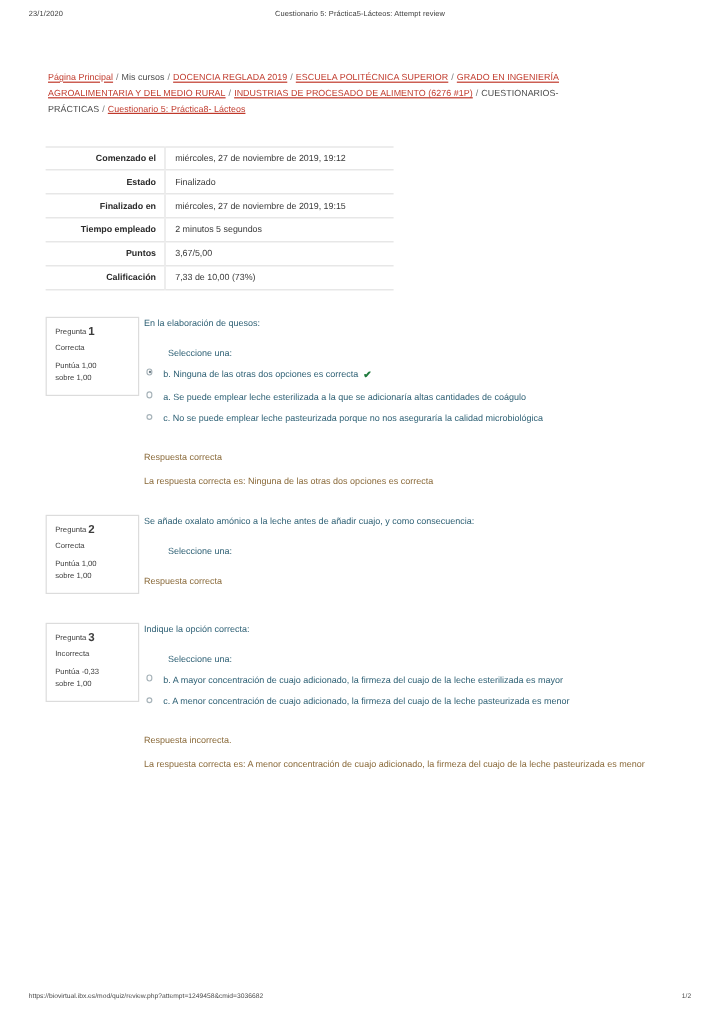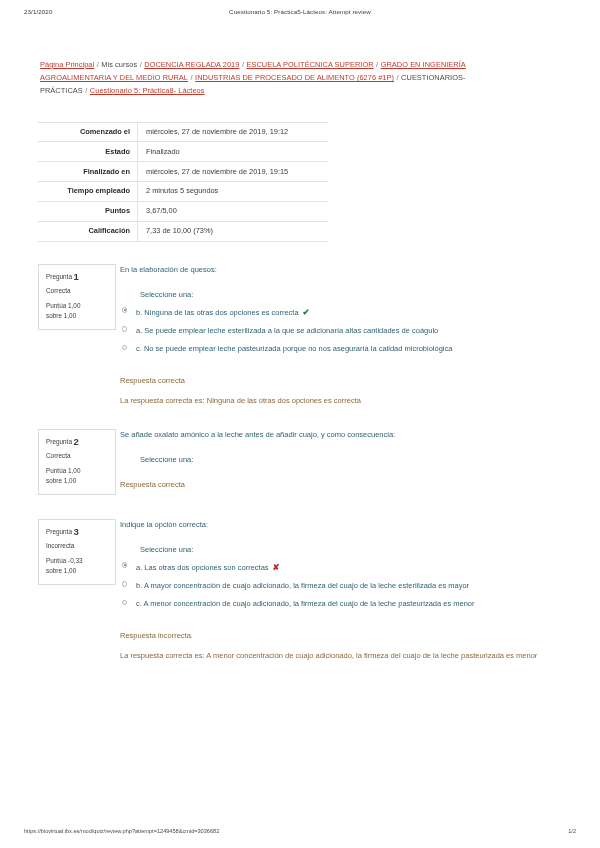--- a/index.html
+++ b/index.html
@@ -314,21 +314,20 @@
         <div class="q-info">
           <div class="q-num-line"><span>Pregunta</span><span class="q-num">3</span></div>
           <div class="q-state">Incorrecta</div>
           <div class="q-grade">Puntúa -0,33</div>
           <div class="q-grade">sobre 1,00</div>
         </div>
         <div class="q-body">
           <div class="q-text">Indique la opción correcta:</div>
           <div class="q-prompt">Seleccione una:</div>
           <ul class="answers">
-            <li class="answer"><span class="radio checked"></span><span>a. Las otras dos opciones son correctas</span><span class="mark bad">✘</span></li>
             <li class="answer"><span class="radio"></span><span>b. A mayor concentración de cuajo adicionado, la firmeza del cuajo de la leche esterilizada es mayor</span></li>
             <li class="answer"><span class="radio"></span><span>c. A menor concentración de cuajo adicionado, la firmeza del cuajo de la leche pasteurizada es menor</span></li>
           </ul>
           <div class="feedback">
             <div class="fb-title">Respuesta incorrecta.</div>
             <div class="fb-right">La respuesta correcta es: A menor concentración de cuajo adicionado, la firmeza del cuajo de la leche pasteurizada es menor</div>
           </div>
         </div>
       </div>
     </div>

